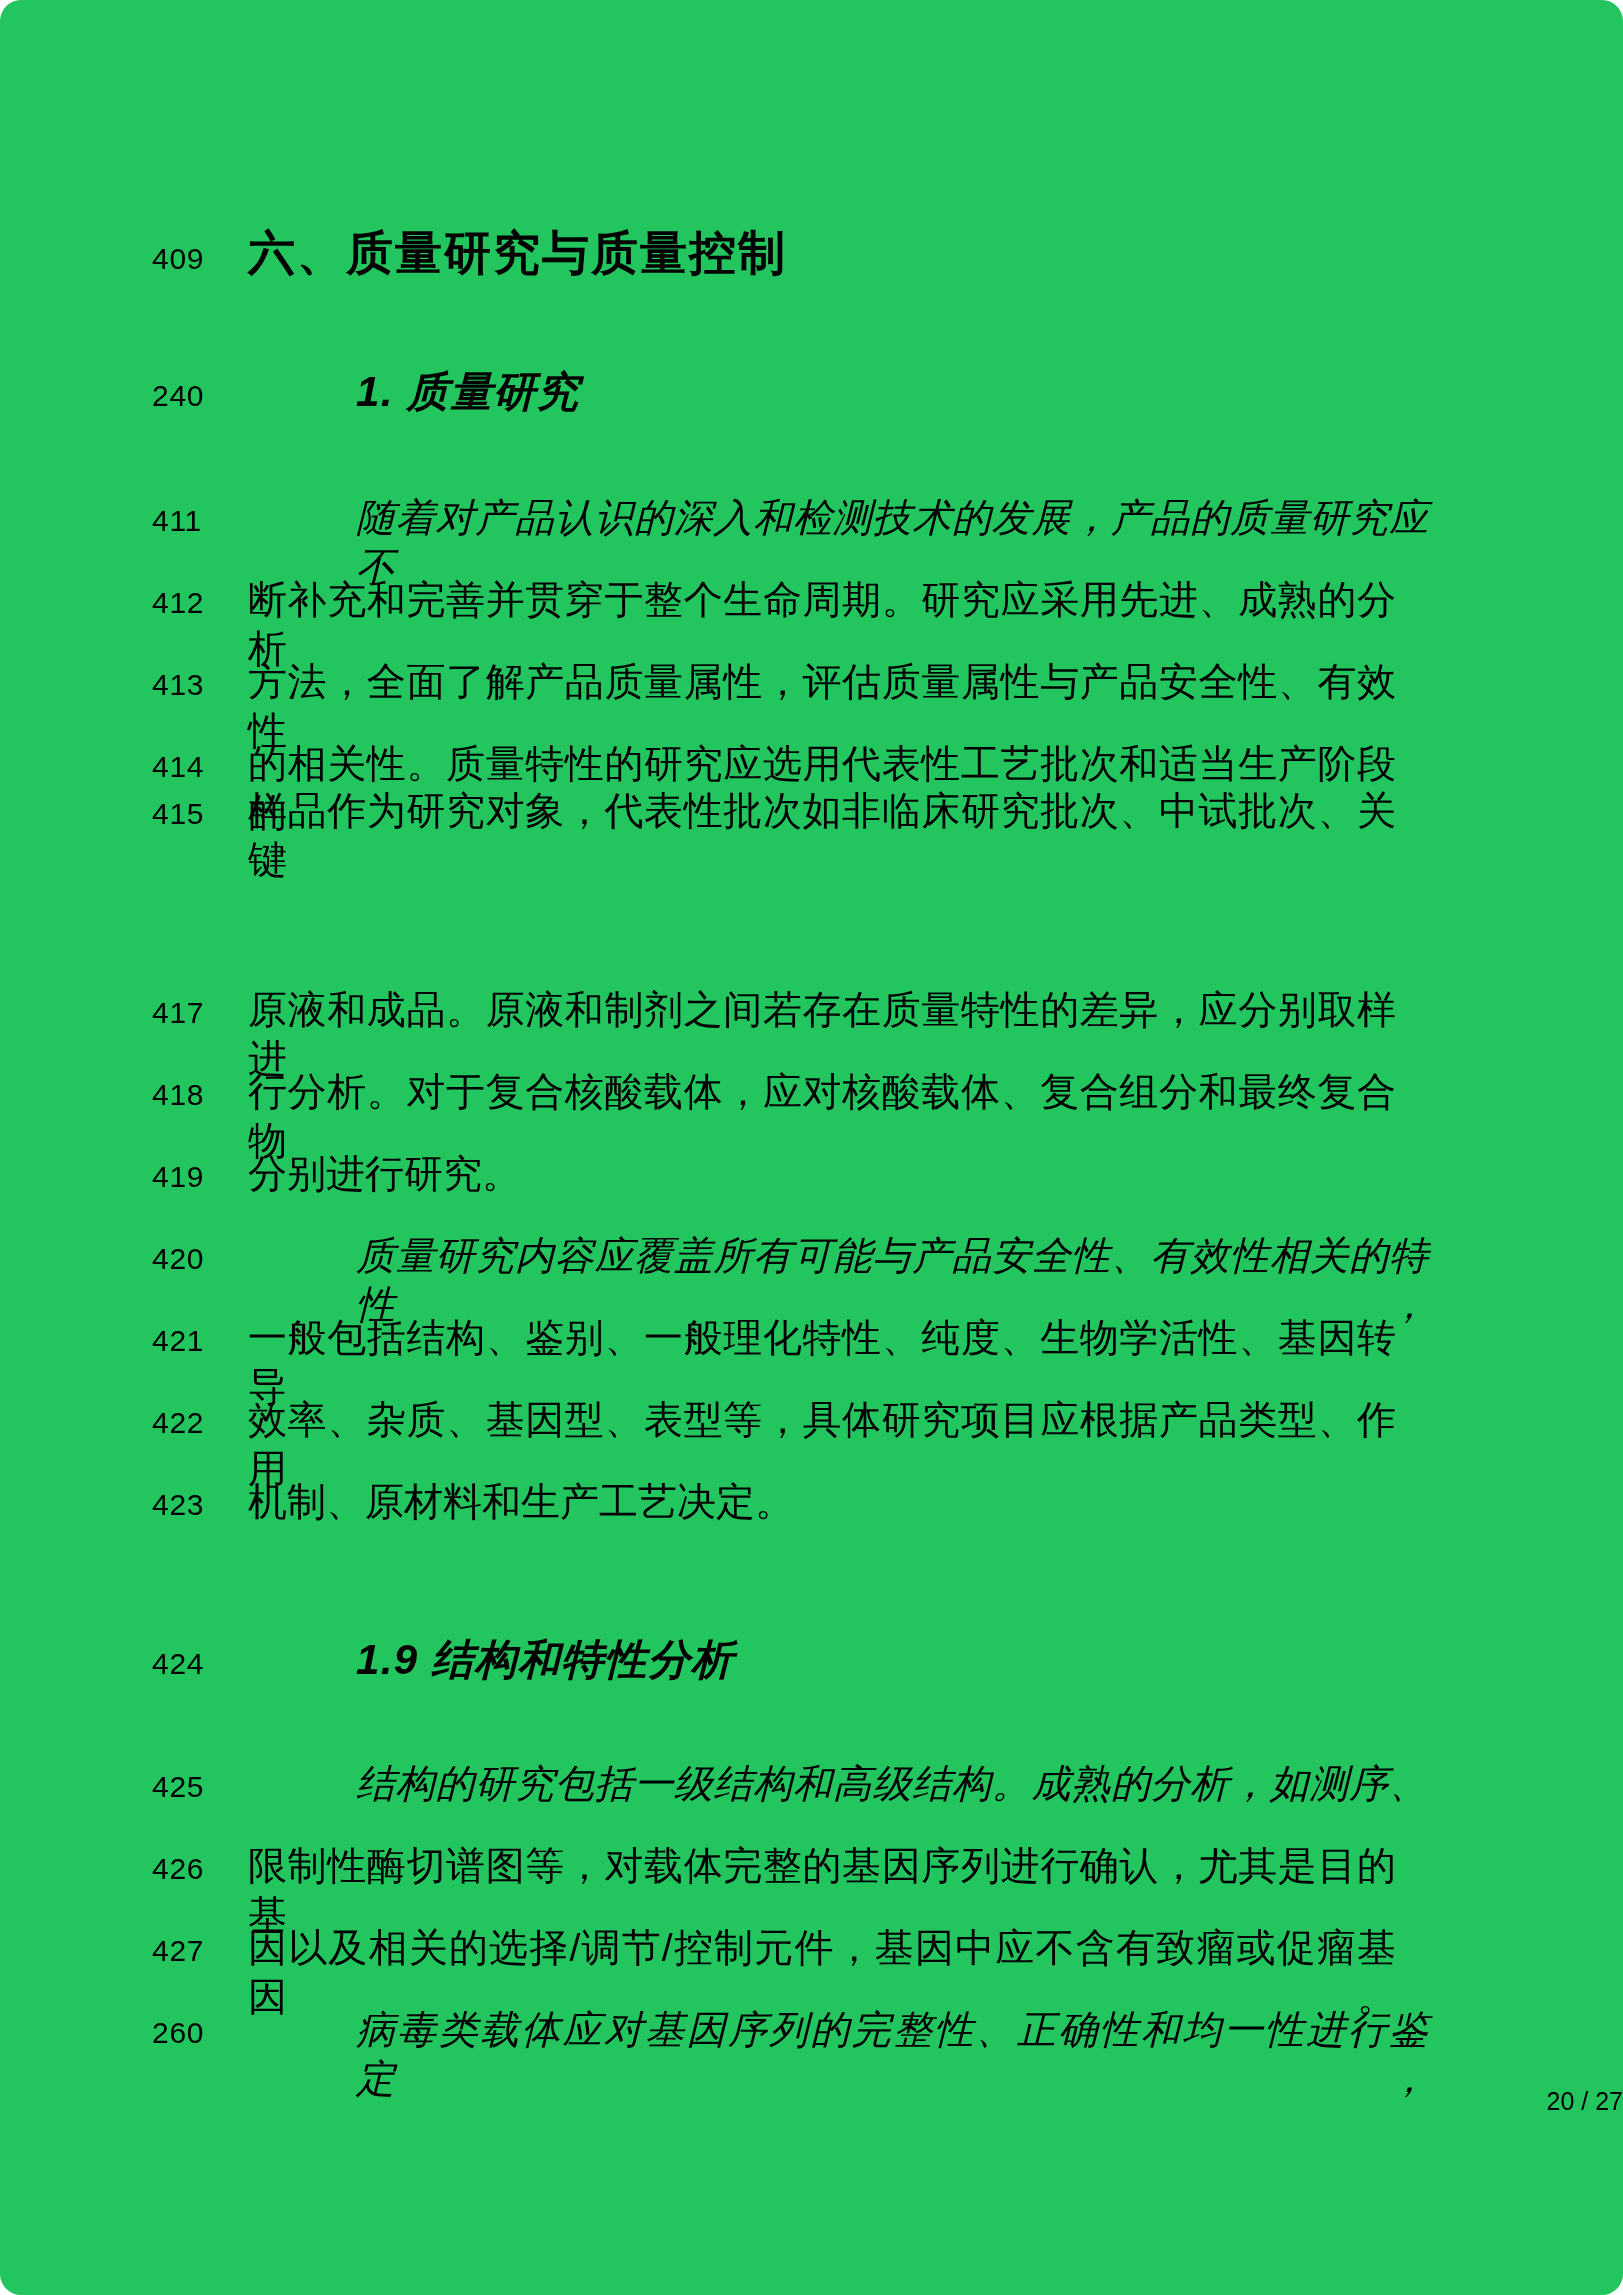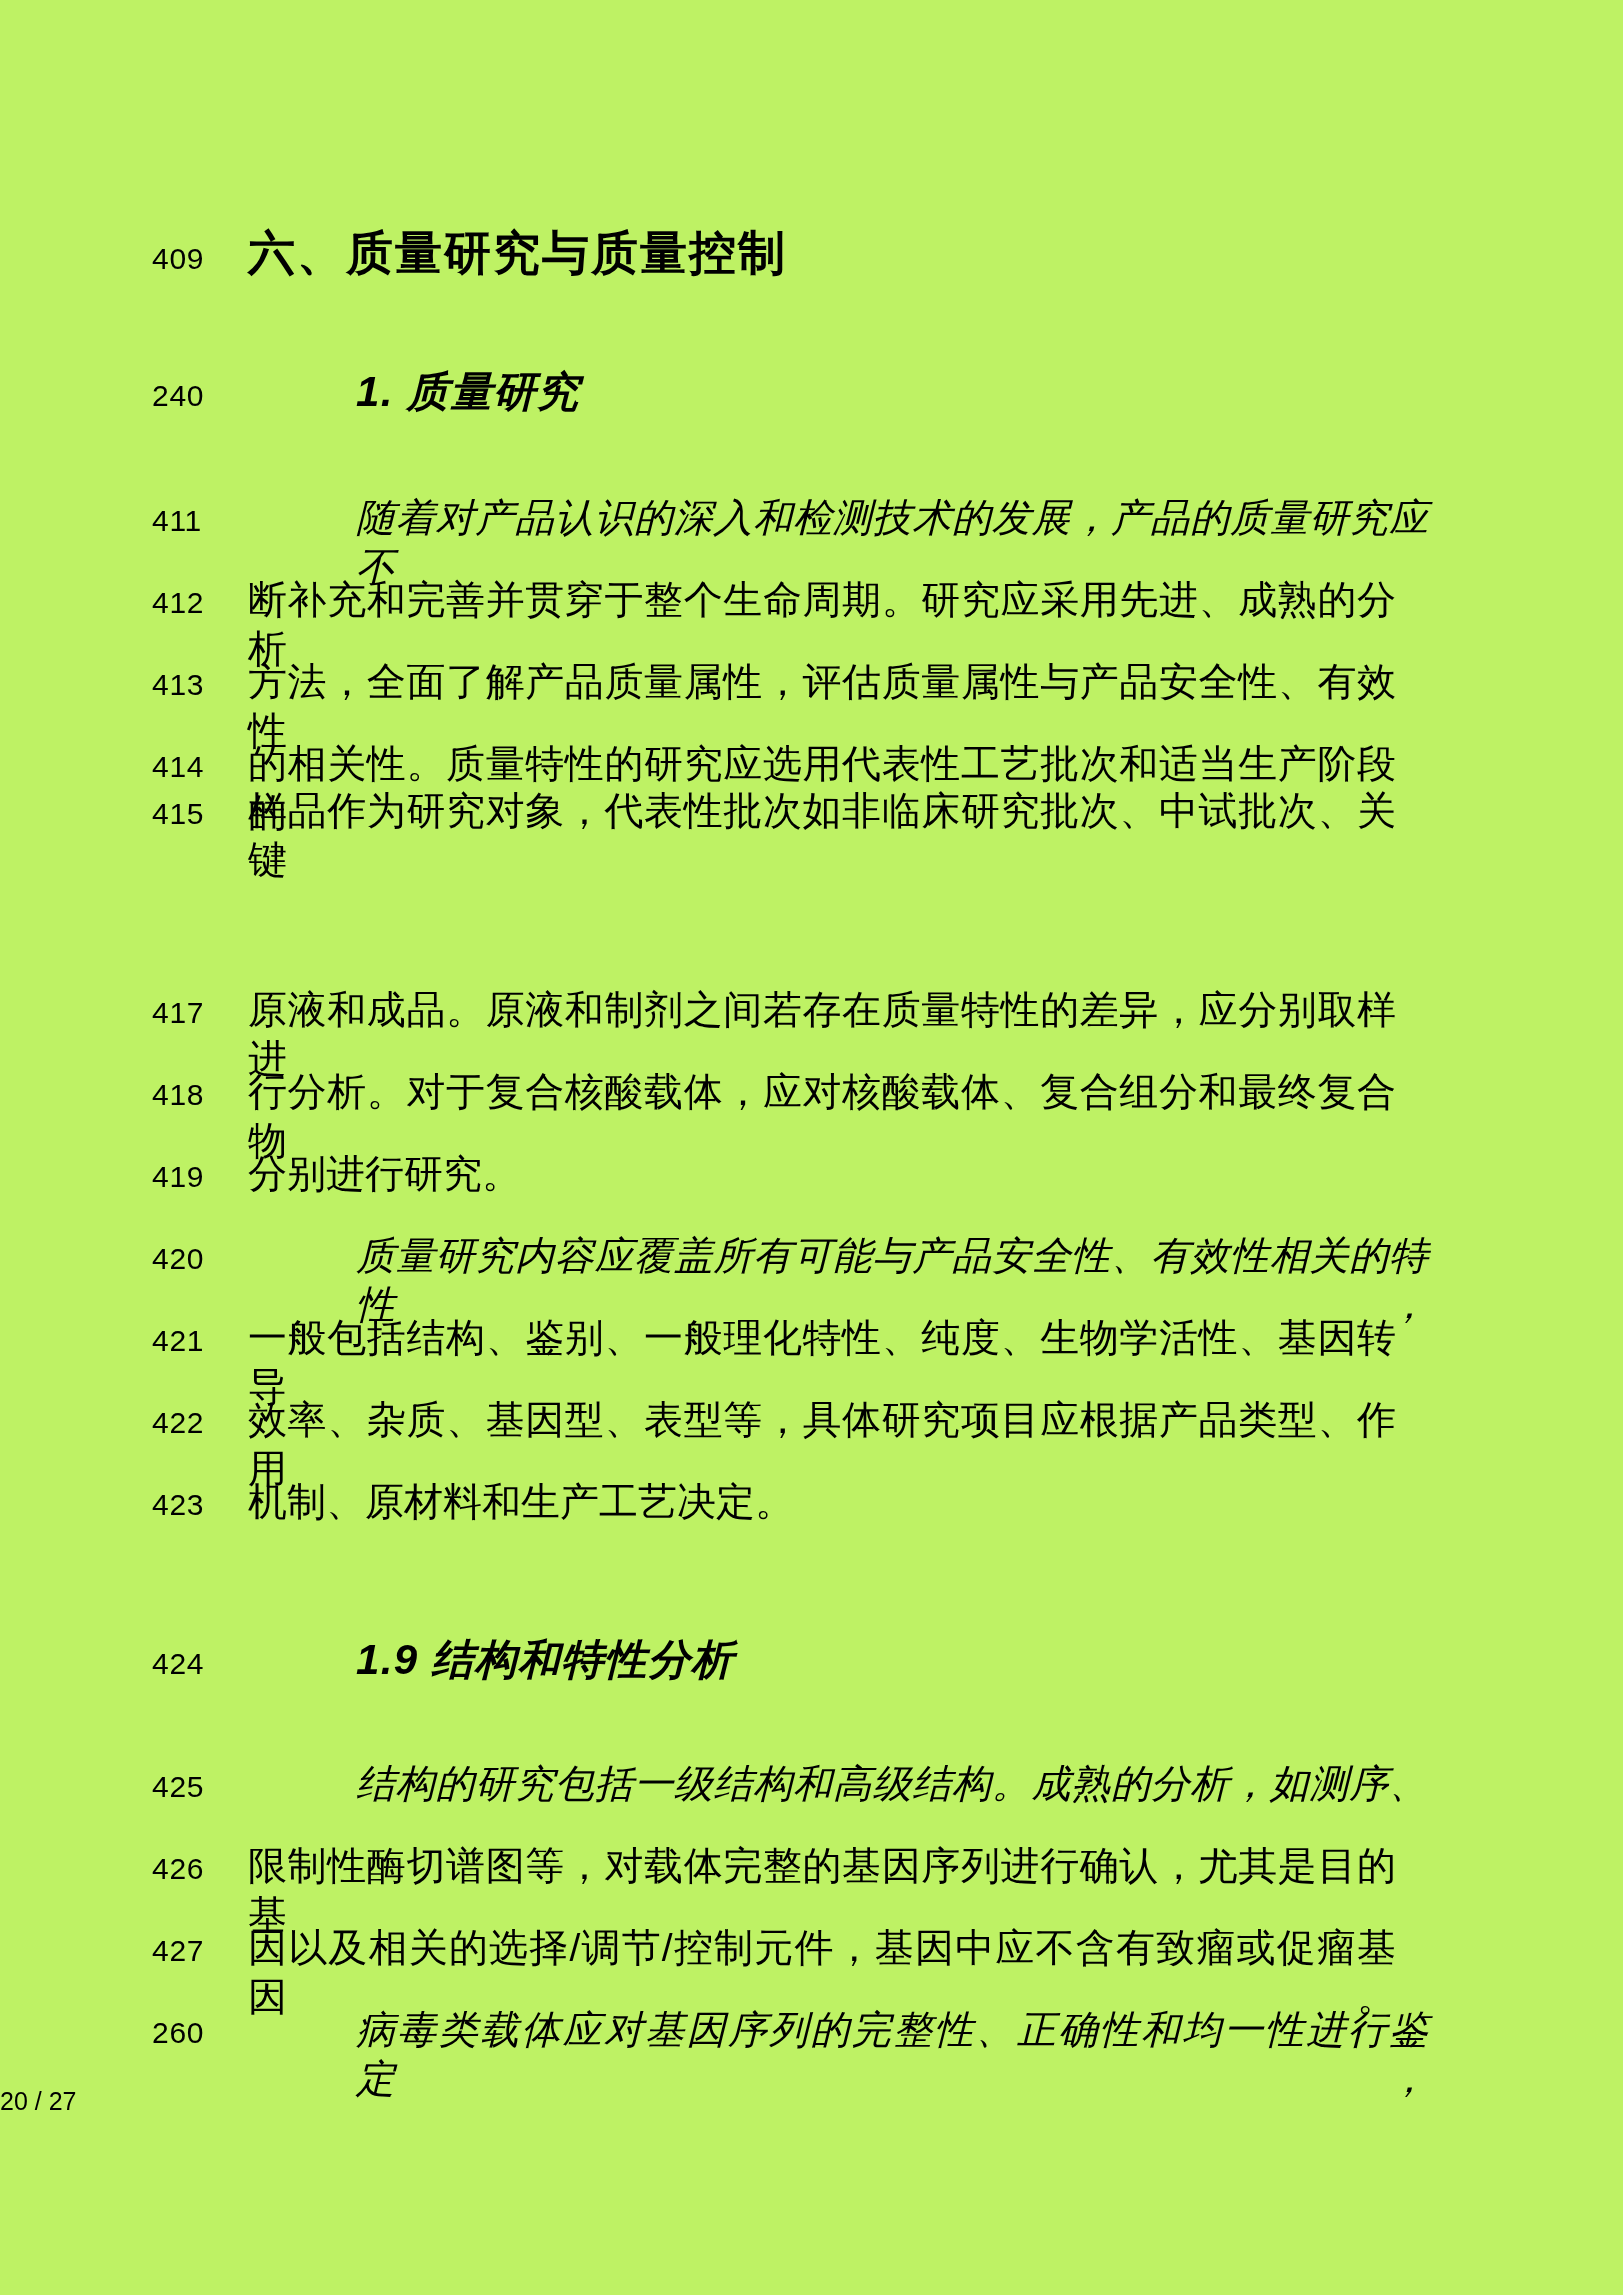--- a/index.html
+++ b/index.html
@@ -4,24 +4,25 @@
 <style>
   html, body {
     margin: 0;
     padding: 0;
     background: #ffffff;
   }
   .page {
     position: relative;
     width: 1623px;
     height: 2295px;
-    background: #bef264;
+    background: #22c55e;
     overflow: hidden;
     color: #000000;
     font-family: "Liberation Sans", sans-serif;
+    border-radius: 21px;
   }
   .line {
     position: absolute;
     left: 152px;
     display: flex;
     align-items: baseline;
     white-space: nowrap;
   }
   .num {
     display: inline-block;
@@ -62,21 +63,21 @@
     text-align-last: justify;
   }
   .txt.indent.fill {
     width: 1072px;
   }
   .footer {
     position: absolute;
     top: 2087px;
     left: 0;
     width: 100%;
-    text-align: left;
+    text-align: right;
     font-family: "Liberation Sans", sans-serif;
     font-size: 25px;
     color: #000000;
   }
 </style>
 </head>
 <body>
 
 <div class="page">
 

